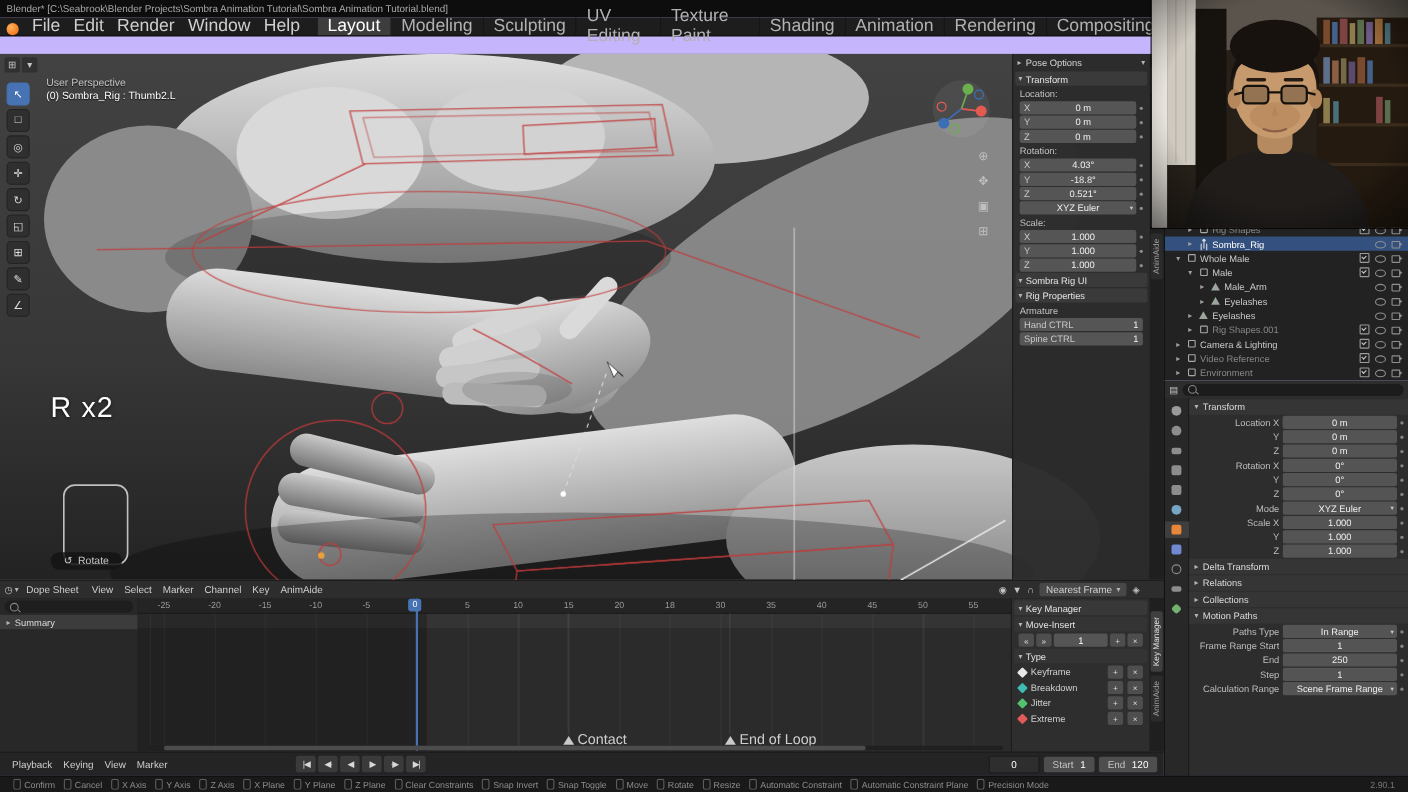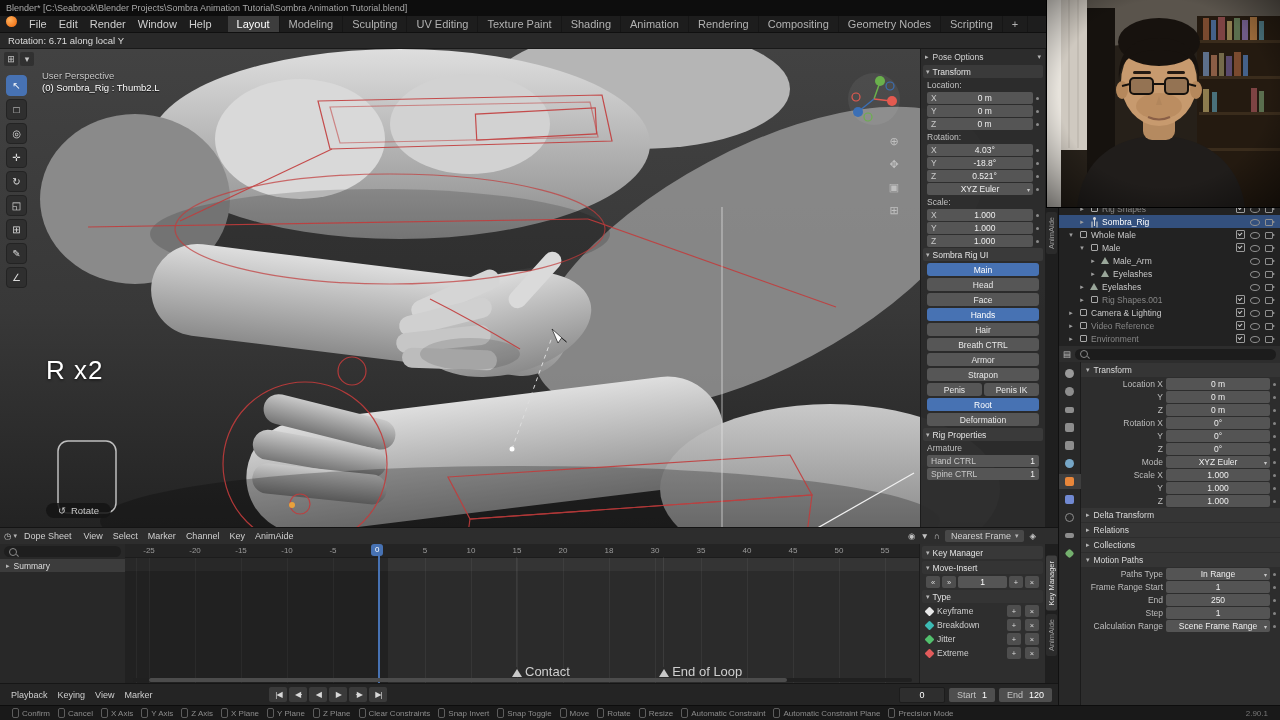--- a/index.html
+++ b/index.html
@@ -3,22 +3,22 @@
 <meta charset="utf-8">
 <style>
   html,body{margin:0;padding:0;background:#000;}
   #app{position:relative;width:1280px;height:720px;background:#c4b5fd;overflow:hidden;
        font-family:Liberation Sans, sans-serif;font-size:10px;color:#d0d0d0;}
   .abs{position:absolute;}
   
   .topbar{left:0;top:0;width:1280px;height:16px;background:#0d0d0d;display:flex;align-items:center;
           padding:0 6px;box-sizing:border-box;font-size:9px;color:#a9a9a9;}
   
-  .menubar{left:0;top:16px;width:1280px;height:17px;background:#1d1d1d;display:flex;align-items:flex-start;
-           font-size:11px;color:#cfcfcf;border-bottom:1px solid #101010;box-sizing:border-box;}
+  .menubar{left:0;top:16px;width:1280px;height:17px;background:#1d1d1d;display:flex;align-items:flex-end;
+           font-size:16px;color:#cfcfcf;border-bottom:1px solid #101010;box-sizing:border-box;}
   .blogo{width:11px;height:11px;border-radius:50%;background:radial-gradient(circle at 35% 35%,#ffb25e,#f47b20 70%);margin:0 6px;flex:none;}
   .menu-item{padding:0 6px;height:100%;display:flex;align-items:center;}
   .ws-tabs{display:flex;margin-left:10px;height:100%;}
   .ws-tab{padding:0 9px;display:flex;align-items:center;color:#b2b2b2;border-right:1px solid #161616;}
   .ws-tab.active{background:#3d3d3d;color:#fff;}
   
   .opstrip{left:0;top:33px;width:1058px;height:16px;background:#292929;border-bottom:1px solid #191919;
            display:flex;align-items:center;padding-left:8px;font-size:9.5px;color:#dcdcdc;box-sizing:border-box;}
   
   .viewport{left:0;top:49px;width:1058px;height:478px;background:#303030;overflow:hidden;}
@@ -211,23 +211,20 @@
         <span class="ws-tab">Shading</span>
         <span class="ws-tab">Animation</span>
         <span class="ws-tab">Rendering</span>
         <span class="ws-tab">Compositing</span>
         <span class="ws-tab">Geometry Nodes</span>
         <span class="ws-tab">Scripting</span>
         <span class="ws-tab">+</span>
       </div>
   </div>
 
-  <div class="abs opstrip">
-    <span>Rotation: 6.71 along local Y</span>
-  </div>
 
   <div class="abs viewport">
     <svg class="vp-art" width="1058" height="478" viewBox="0 0 1058 478">
       <defs>
         <linearGradient id="vbg" x1="0" y1="0" x2="0" y2="1">
           <stop offset="0" stop-color="#424242"></stop>
             <stop offset="0.55" stop-color="#383838"></stop>
             <stop offset="1" stop-color="#232323"></stop>
         </linearGradient>
         <linearGradient id="gLimb" x1="0" y1="0" x2="0" y2="1">
@@ -468,35 +465,20 @@
               <span class="val">1.000</span>
             </div>
             <span class="np-dot"></span>
           </div>
         </div>
 
       <div class="np-panelhead">
         <span class="caret">▾</span>
         <span>Sombra Rig UI</span>
       </div>
-      <div class="rigbtns">
-
-      <div class="rigbtn active">Main</div>
-          <div class="rigbtn">Head</div>
-          <div class="rigbtn">Face</div>
-          <div class="rigbtn active">Hands</div>
-          <div class="rigbtn">Hair</div>
-          <div class="rigbtn">Breath CTRL</div>
-          <div class="rigbtn">Armor</div>
-          <div class="rigbtn">Strapon</div>
-          <div class="rigbtn half">Penis</div>
-          <div class="rigbtn half">Penis IK</div>
-          <div class="rigbtn active">Root</div>
-          <div class="rigbtn">Deformation</div>
-        </div>
 
       <div class="np-panelhead">
         <span class="caret">▾</span>
         <span>Rig Properties</span>
       </div>
       <div class="np-sub">Armature</div>
       <div>
 
           <div class="np-row">
             <div class="np-field">

